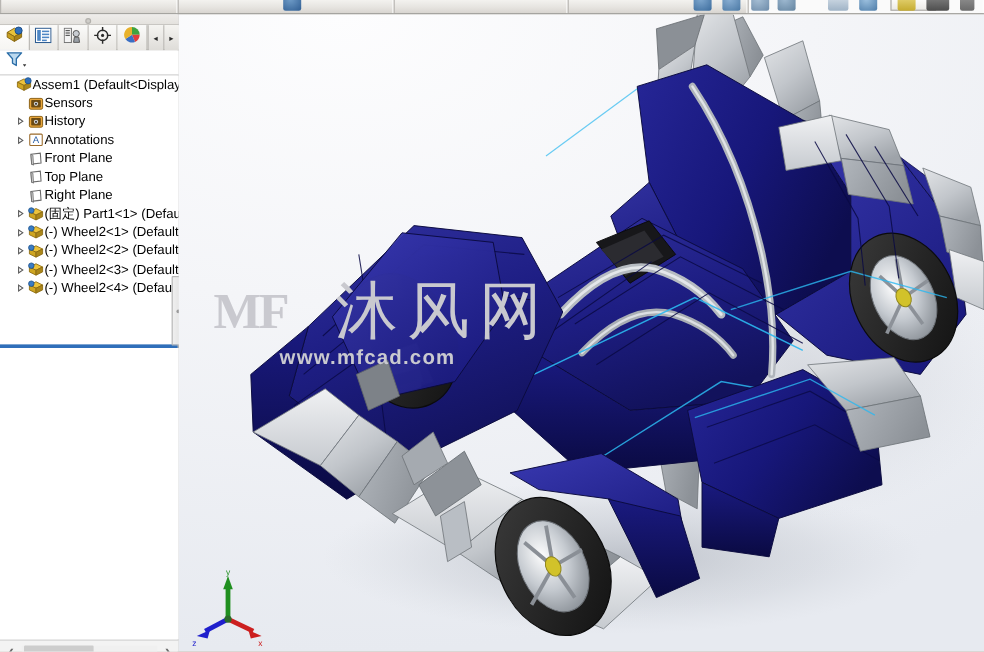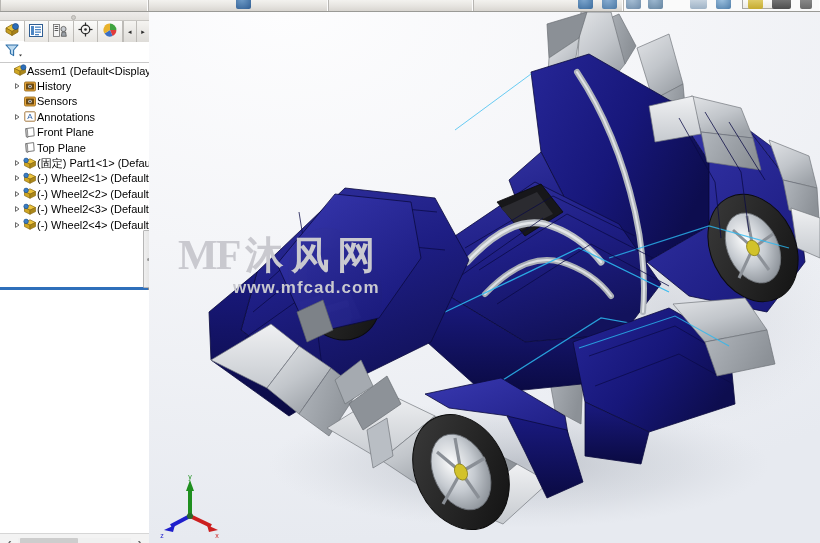--- a/index.html
+++ b/index.html
@@ -153,22 +153,22 @@
     pointer-events: none;
   }
   #wm-row { display: flex; align-items: center; gap: 6px; }
   #wm-mf {
     font-size: 42px; font-weight: bold; color: #c9c9cf;
     font-family: "Liberation Serif", serif; letter-spacing: -2px;
     line-height: 1;
     margin-left: 12px;
   }
   #wm-cn {
-    font-size: 38px; font-weight: bold; color: #c9c9cf;
-    letter-spacing: 8px; line-height: 1;
+    font-size: 52px; font-weight: normal; color: #c9c9cf;
+    letter-spacing: 8px; line-height: 1; margin-left: 34px;
   }
   #wm-url {
     margin-top: 2px; margin-left: 67px;
     font-size: 17px; font-weight: bold; color: #c9c9cf;
     letter-spacing: 1px;
   }
 
   
   #triad { position: absolute; left: 6px; top: 462px; width: 70px; height: 66px; }
 </style>
@@ -290,47 +290,47 @@
               <path d="M1.5 4.5 L7 1.8 L12.5 4.5 L7 7.2 Z" fill="#ecc33c" stroke="#8a6a12" stroke-width="0.7"></path>
               <path d="M1.5 4.5 L1.5 8.6 L7 11.3 L7 7.2 Z" fill="#cfa622" stroke="#8a6a12" stroke-width="0.7"></path>
               <path d="M12.5 4.5 L12.5 8.6 L7 11.3 L7 7.2 Z" fill="#ab871a" stroke="#8a6a12" stroke-width="0.7"></path>
               <circle cx="10.4" cy="3.3" r="2.6" fill="#2f6fba" stroke="#154a84" stroke-width="0.6"></circle>
             </svg>
           </span>
           <span class="tlabel">Assem1  (Default&lt;Display St</span>
         </div>
         <div class="tree-row indent-2">
           <span class="tw">
-            <svg width="8" height="8" viewBox="0 0 8 8">
-              <polygon points="2.5,1.6 6,4 2.5,6.4" fill="none" stroke="#5a5a5a" stroke-width="0.9"></polygon>
-            </svg>
+            <svg width="8" height="8" viewBox="0 0 8 8"></svg>
           </span>
           <span class="tico">
             <svg width="14" height="13" viewBox="0 0 14 13">
               <rect x="1.5" y="2" width="11" height="9" rx="1.2" fill="#e8a63c" stroke="#8a5f12" stroke-width="0.8"></rect>
               <rect x="3" y="3.4" width="8" height="6.2" rx="0.6" fill="#6b4a12"></rect>
               <circle cx="7" cy="6.5" r="1.8" fill="#d9d9d9"></circle>
               <circle cx="7" cy="6.5" r="0.9" fill="#3b3b3b"></circle>
             </svg>
           </span>
-          <span class="tlabel">History</span>
-        </div>
-        <div class="tree-row indent-2">
-          <span class="tw">
-            <svg width="8" height="8" viewBox="0 0 8 8"></svg>
+          <span class="tlabel">Sensors</span>
+        </div>
+        <div class="tree-row indent-2">
+          <span class="tw">
+            <svg width="8" height="8" viewBox="0 0 8 8">
+              <polygon points="2.5,1.6 6,4 2.5,6.4" fill="none" stroke="#5a5a5a" stroke-width="0.9"></polygon>
+            </svg>
           </span>
           <span class="tico">
             <svg width="14" height="13" viewBox="0 0 14 13">
               <rect x="1.5" y="2" width="11" height="9" rx="1.2" fill="#e8a63c" stroke="#8a5f12" stroke-width="0.8"></rect>
               <rect x="3" y="3.4" width="8" height="6.2" rx="0.6" fill="#6b4a12"></rect>
               <circle cx="7" cy="6.5" r="1.8" fill="#d9d9d9"></circle>
               <circle cx="7" cy="6.5" r="0.9" fill="#3b3b3b"></circle>
             </svg>
           </span>
-          <span class="tlabel">Sensors</span>
+          <span class="tlabel">History</span>
         </div>
         <div class="tree-row indent-2">
           <span class="tw">
             <svg width="8" height="8" viewBox="0 0 8 8">
               <polygon points="2.5,1.6 6,4 2.5,6.4" fill="none" stroke="#5a5a5a" stroke-width="0.9"></polygon>
             </svg>
           </span>
           <span class="tico">
             <svg width="14" height="13" viewBox="0 0 14 13">
               <rect x="1.8" y="1.8" width="10.4" height="9.4" rx="0.8" fill="#ffffff" stroke="#9a6a2a" stroke-width="0.9"></rect>
@@ -355,20 +355,32 @@
           <span class="tw">
             <svg width="8" height="8" viewBox="0 0 8 8"></svg>
           </span>
           <span class="tico">
             <svg width="14" height="13" viewBox="0 0 14 13">
               <path d="M2.8 2.6 L10.6 1.6 L11.2 9.8 L3.4 10.8 Z" fill="none" stroke="#6b6b6b" stroke-width="0.9"></path>
               <path d="M2.8 2.6 L4.4 3.4 L4.9 11.6 L3.4 10.8 Z" fill="#d8d8d8" stroke="#6b6b6b" stroke-width="0.7"></path>
             </svg>
           </span>
           <span class="tlabel">Top Plane</span>
+        </div>
+        <div class="tree-row indent-2">
+          <span class="tw">
+            <svg width="8" height="8" viewBox="0 0 8 8"></svg>
+          </span>
+          <span class="tico">
+            <svg width="14" height="13" viewBox="0 0 14 13">
+              <path d="M2.8 2.6 L10.6 1.6 L11.2 9.8 L3.4 10.8 Z" fill="none" stroke="#6b6b6b" stroke-width="0.9"></path>
+              <path d="M2.8 2.6 L4.4 3.4 L4.9 11.6 L3.4 10.8 Z" fill="#d8d8d8" stroke="#6b6b6b" stroke-width="0.7"></path>
+            </svg>
+          </span>
+          <span class="tlabel">Right Plane</span>
         </div>
         <div class="tree-row indent-2">
           <span class="tw">
             <svg width="8" height="8" viewBox="0 0 8 8">
               <polygon points="2.5,1.6 6,4 2.5,6.4" fill="none" stroke="#5a5a5a" stroke-width="0.9"></polygon>
             </svg>
           </span>
           <span class="tico">
             <svg width="14" height="13" viewBox="0 0 14 13">
               <path d="M1.5 4.5 L7 1.8 L12.5 4.5 L7 7.2 Z" fill="#ecc33c" stroke="#8a6a12" stroke-width="0.7"></path>

